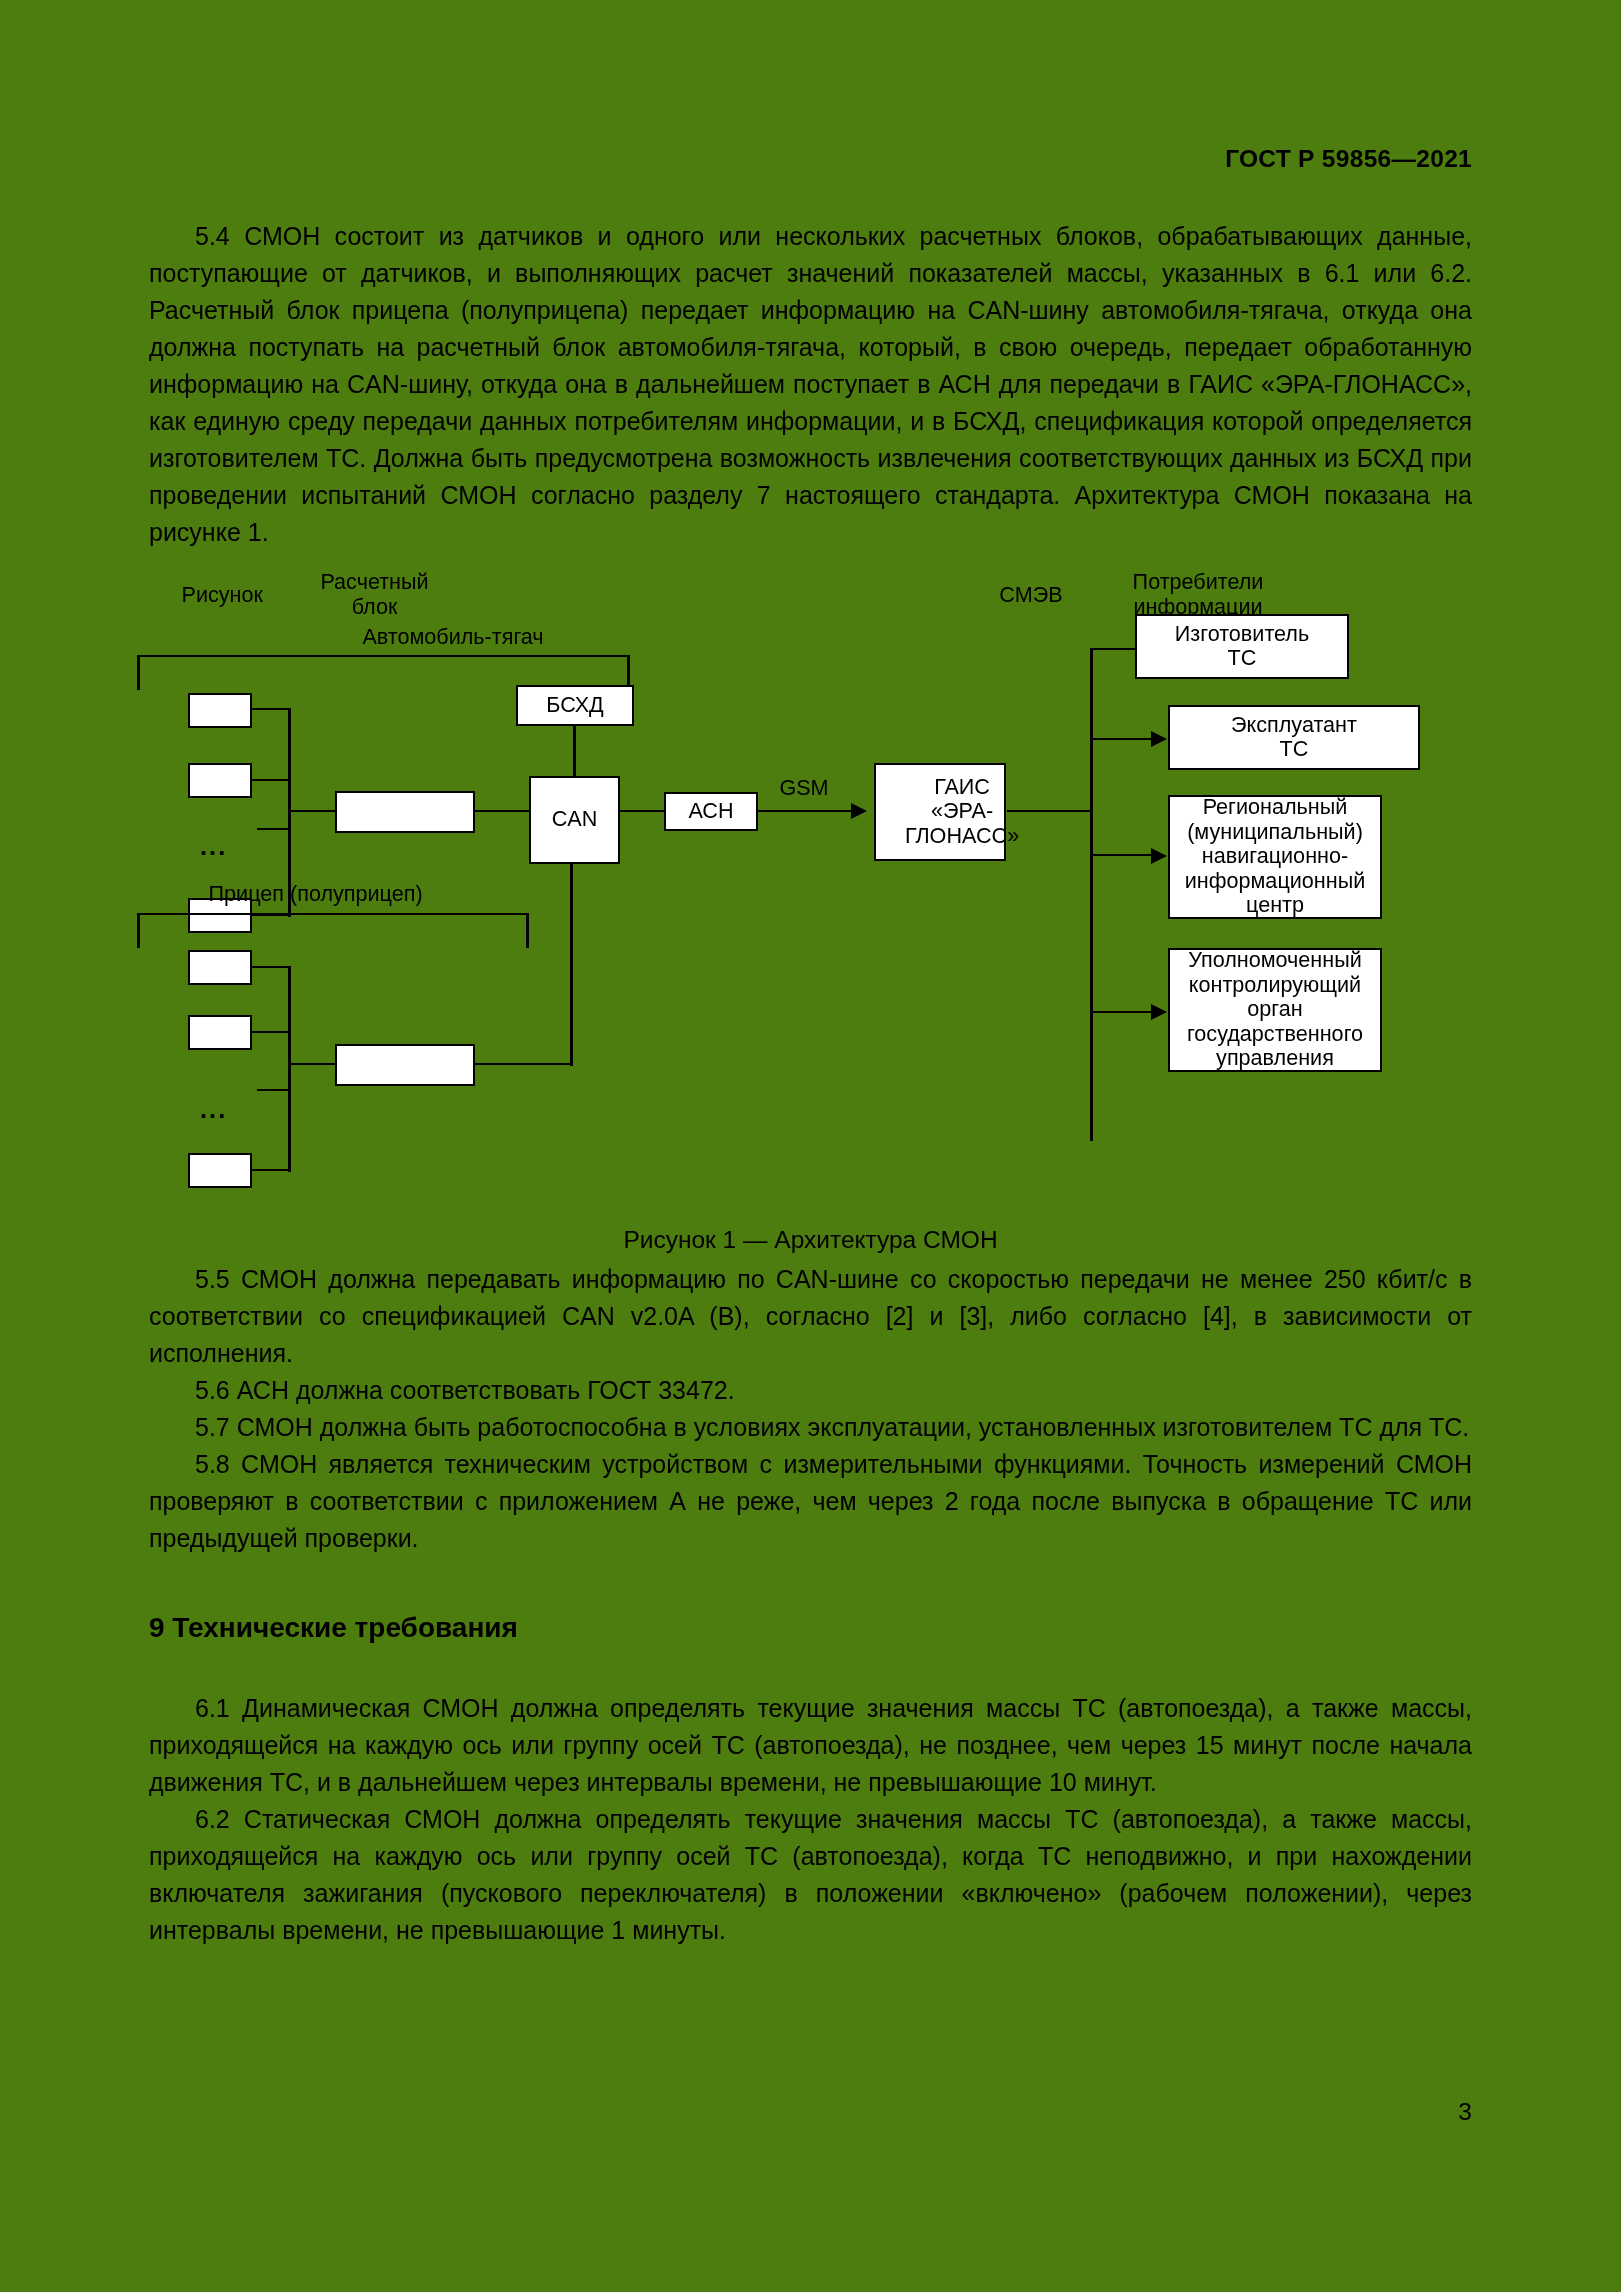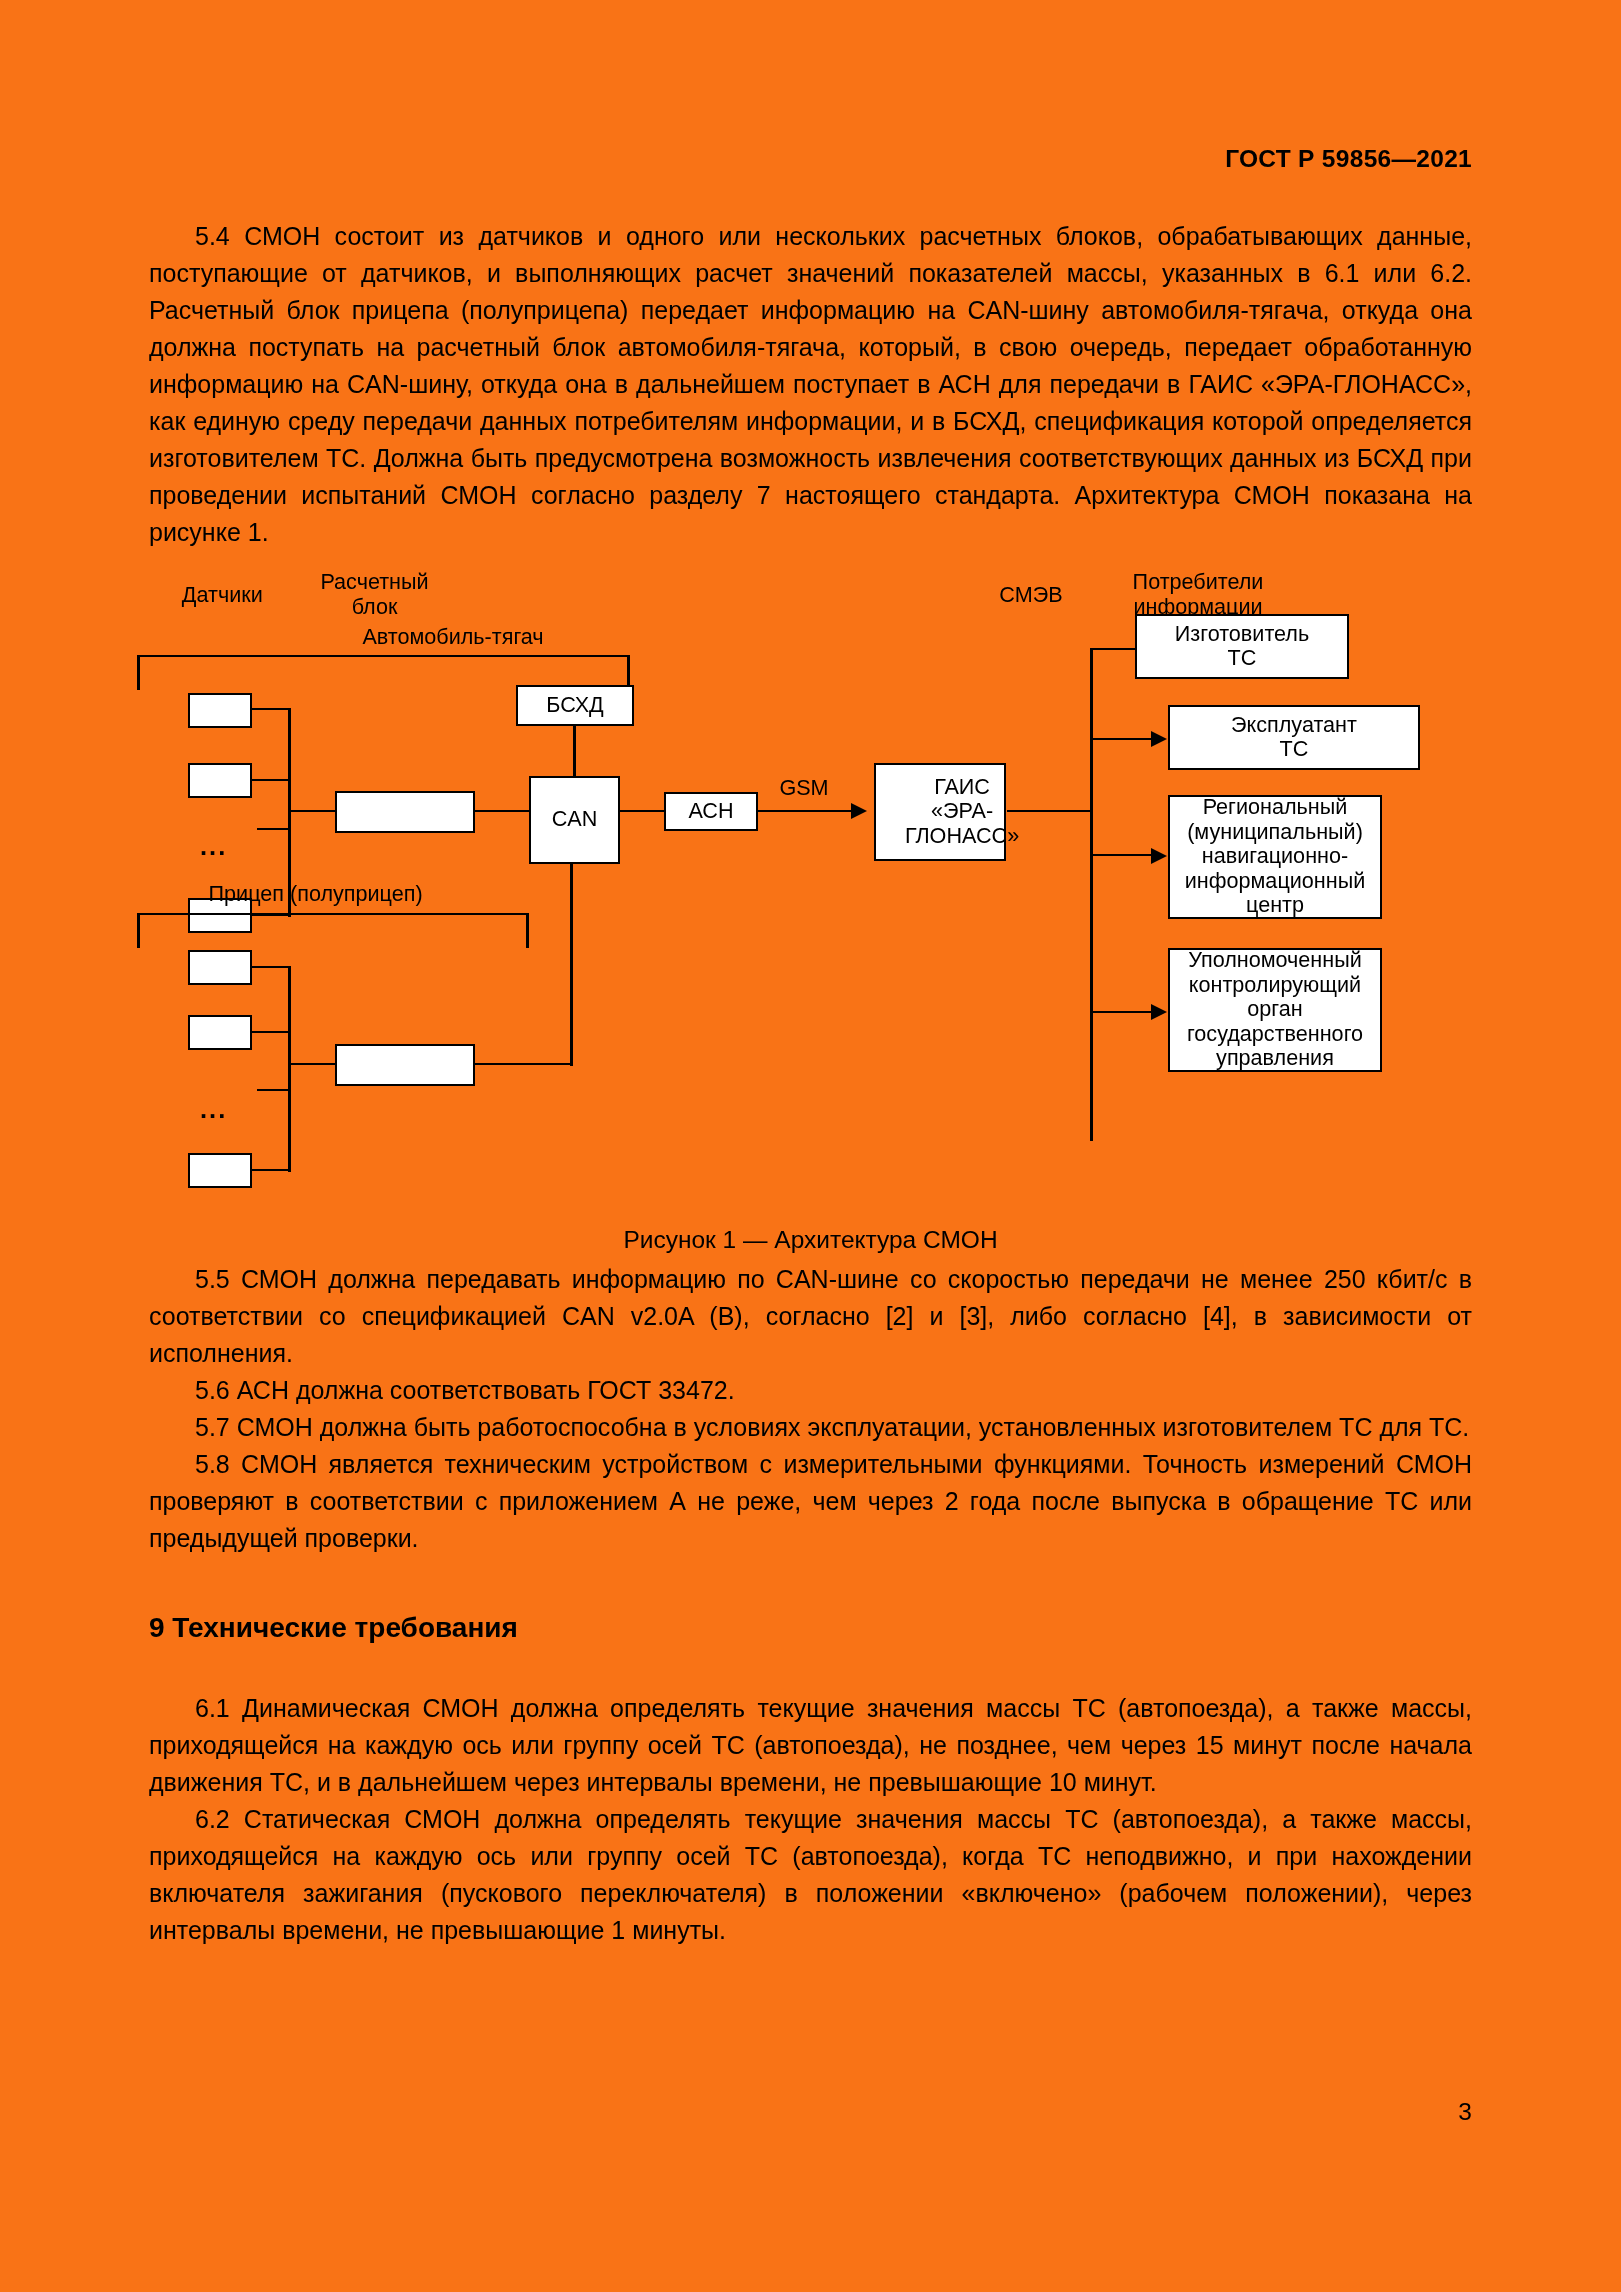--- a/index.html
+++ b/index.html
@@ -8,21 +8,21 @@
     background: #ffffff;
   }
   body {
     font-family: "Liberation Sans", sans-serif;
     color: #000000;
   }
   .page {
     position: relative;
     width: 1621px;
     height: 2293px;
-    background: #f97316;
+    background: #4d7c0f;
     overflow: hidden;
   }
 
   
   .header {
     position: absolute;
     top: 145px;
     right: 149px;
     font-size: 24.5px;
     font-weight: bold;
@@ -130,21 +130,21 @@
 <div class="page">
 
   <div class="header">ГОСТ Р 59856—2021</div>
 
   <div class="content">
 
     <p class="body indent">5.4  СМОН состоит из датчиков и одного или нескольких расчетных блоков, обрабатывающих данные, поступающие от датчиков, и выполняющих расчет значений показателей массы, указанных в 6.1 или 6.2. Расчетный блок прицепа (полуприцепа) передает информацию на CAN-шину автомобиля-тягача, откуда она должна поступать на расчетный блок автомобиля-тягача, который, в свою очередь, передает обработанную информацию на CAN-шину, откуда она в дальнейшем поступает в АСН для передачи в ГАИС «ЭРА-ГЛОНАСС», как единую среду передачи данных потребителям информации, и в БСХД, спецификация которой определяется изготовителем ТС. Должна быть предусмотрена возможность извлечения соответствующих данных из БСХД при проведении испытаний СМОН согласно разделу 7 настоящего стандарта. Архитектура СМОН показана на рисунке 1.</p>
 
     <div class="figure" style="margin-top:25.5px;">
 
-      <div class="fig-label" style="left:9.8px; top:5.9px; width:127px;">Датчики</div>
+      <div class="fig-label" style="left:9.8px; top:5.9px; width:127px;">Рисунок</div>
       <div class="fig-label" style="left:152px; top:-7.8px; width:147px; white-space:pre-line;">Расчетный
 блок</div>
       <div class="fig-label" style="left:823px; top:5.9px; width:118px;">СМЭВ</div>
       <div class="fig-label" style="left:941px; top:-7.8px; width:216px; white-space:pre-line;">Потребители
 информации</div>
 
       <div class="fig-label" style="left:108px; top:47px; width:392px;">Автомобиль-тягач</div>
 
       <div class="ln" style="left:-11.8px; top:78px; width:493px; height:2.9px;"></div>
 

